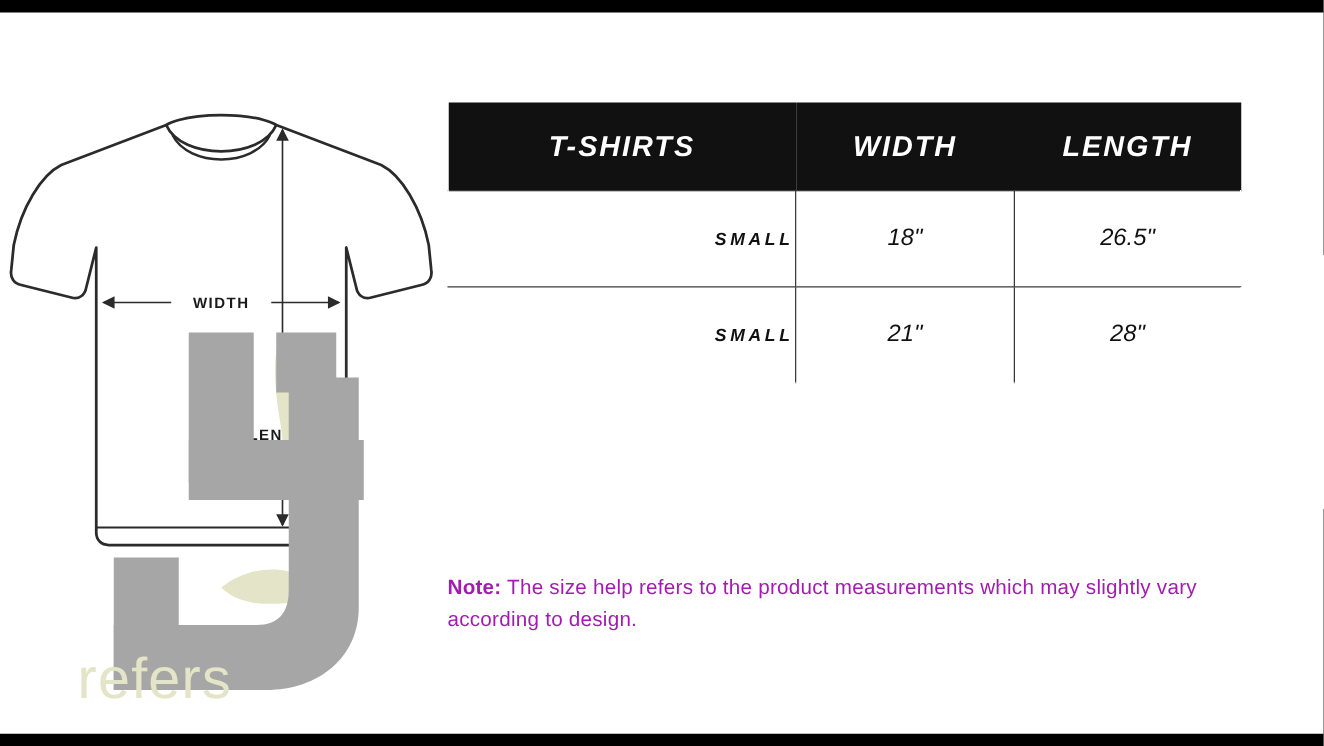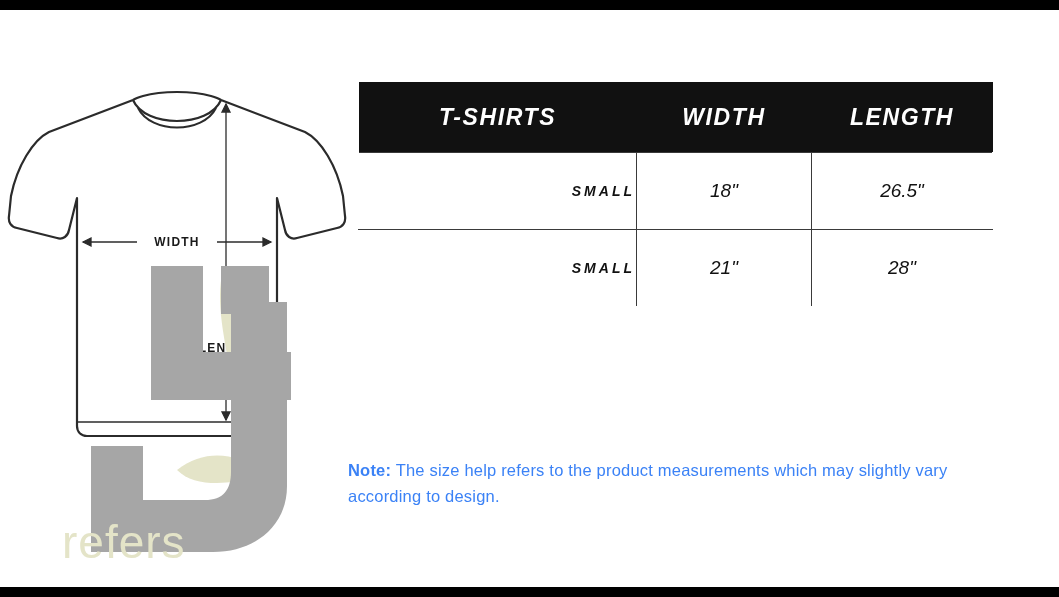--- a/index.html
+++ b/index.html
@@ -100,26 +100,26 @@
   }
   table.size-table tbody tr td:first-child { border-left: 1px solid #ffffff; }
   table.size-table tbody tr:last-child td { border-bottom: 1px solid #ffffff; }
   table.size-table tbody tr td:last-child { border-right: 1px solid #ffffff; }
   .col-a { width: 278px; }
   .col-b { width: 175px; }
   .col-c { width: 181px; }
 
   .note {
     position: absolute;
-    left: 348px;
+    left: 358px;
     top: 458px;
     width: 645px;
     font-size: 16.5px;
     line-height: 1.55;
-    color: #3b82f6;
+    color: #a21caf;
     letter-spacing: 0.2px;
   }
   .note b { font-weight: bold; }
 
   .dim-label {
     font-family: "Liberation Sans", sans-serif;
     font-size: 12px;
     font-weight: bold;
     letter-spacing: 1.2px;
     fill: #1a1a1a;

